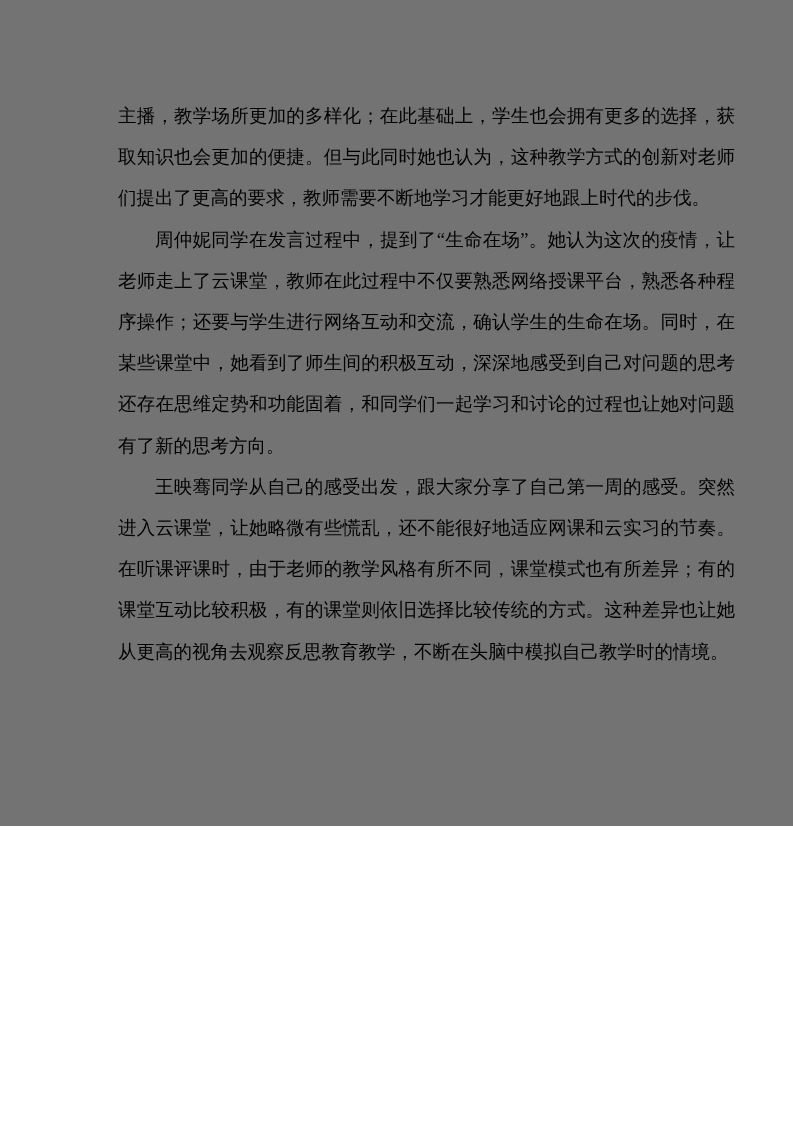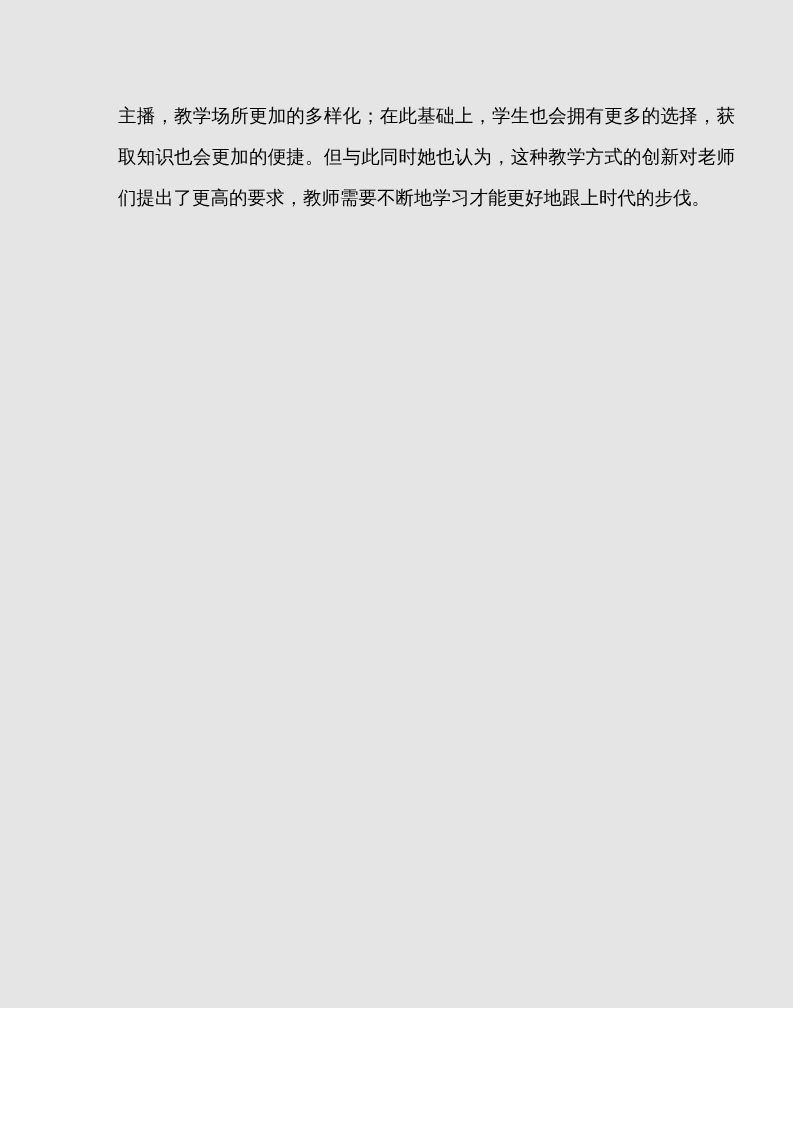--- a/index.html
+++ b/index.html
@@ -8,23 +8,23 @@
     background: #ffffff;
   }
   body {
     width: 793px;
     height: 1122px;
     overflow: hidden;
   }
   .page {
     box-sizing: border-box;
     width: 793px;
-    height: 1008px;
+    height: 826px;
     padding: 96px 58px 20px 118px;
-    background: #e5e5e5;
+    background: #737373;
   }
   .para {
     margin: 0;
     padding: 0;
     font-family: "Liberation Serif", "DejaVu Serif", serif;
     font-size: 18.5px;
     line-height: 41.2px;
     color: #000000;
     text-align: justify;
     text-justify: inter-ideograph;
@@ -33,13 +33,15 @@
   }
   .para.indent {
     text-indent: 2em;
   }
 </style>
 </head>
 <body>
 
 <div class="page">
   <p class="para">主播，教学场所更加的多样化；在此基础上，学生也会拥有更多的选择，获取知识也会更加的便捷。但与此同时她也认为，这种教学方式的创新对老师们提出了更高的要求，教师需要不断地学习才能更好地跟上时代的步伐。</p>
+  <p class="para indent">周仲妮同学在发言过程中，提到了“生命在场”。她认为这次的疫情，让老师走上了云课堂，教师在此过程中不仅要熟悉网络授课平台，熟悉各种程序操作；还要与学生进行网络互动和交流，确认学生的生命在场。同时，在某些课堂中，她看到了师生间的积极互动，深深地感受到自己对问题的思考还存在思维定势和功能固着，和同学们一起学习和讨论的过程也让她对问题有了新的思考方向。</p>
+  <p class="para indent">王映骞同学从自己的感受出发，跟大家分享了自己第一周的感受。突然进入云课堂，让她略微有些慌乱，还不能很好地适应网课和云实习的节奏。在听课评课时，由于老师的教学风格有所不同，课堂模式也有所差异；有的课堂互动比较积极，有的课堂则依旧选择比较传统的方式。这种差异也让她从更高的视角去观察反思教育教学，不断在头脑中模拟自己教学时的情境。</p>
 </div>
 
 </body></html>

